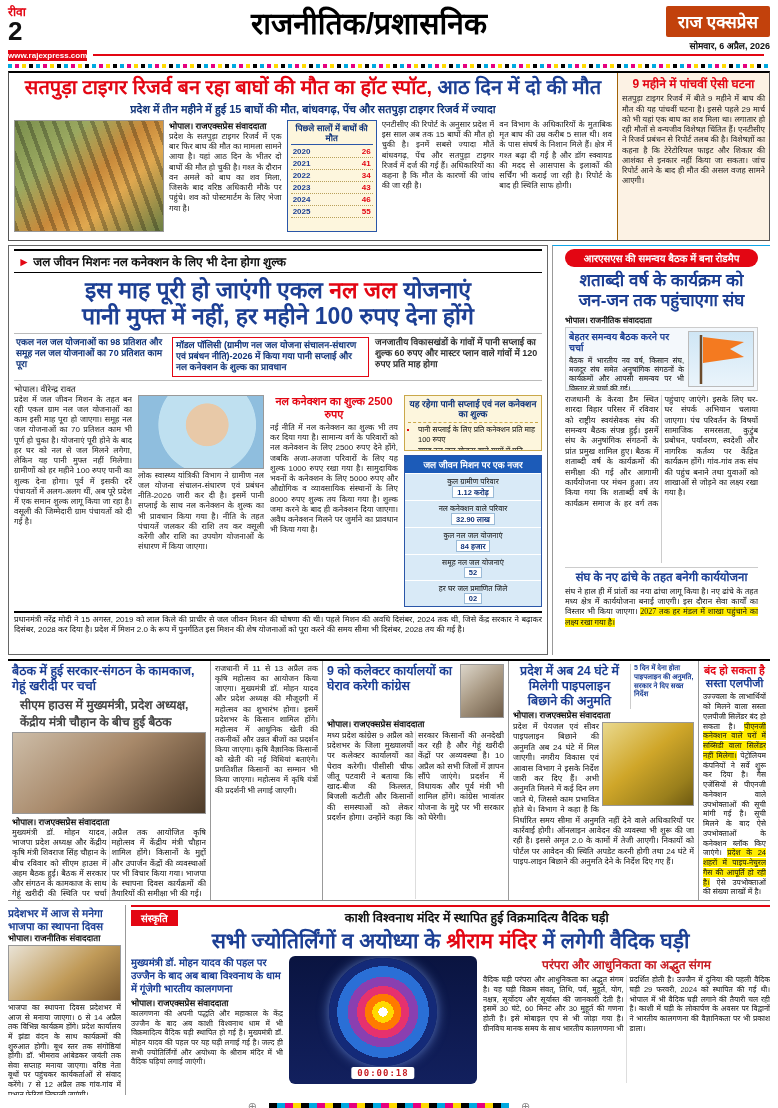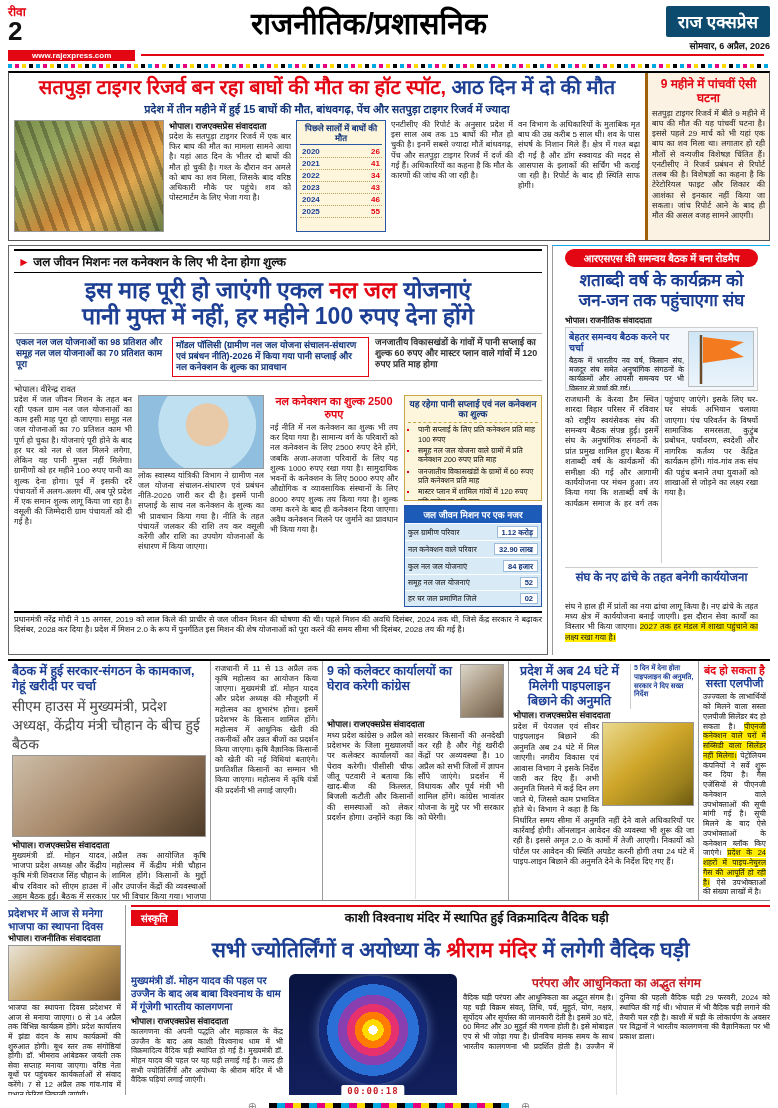--- a/index.html
+++ b/index.html
@@ -7,24 +7,24 @@
   .page { width:778px; height:1108px; background:#fff; margin:0 auto; position:relative;
           font-family:"Liberation Sans","DejaVu Sans",sans-serif; color:#111; overflow:hidden; padding:6px 8px; }
 
   
   .masthead { display:flex; align-items:flex-start; justify-content:space-between; height:42px; }
   .m-left { width:130px; }
   .m-edition { color:#e30613; font-weight:bold; font-size:12px; line-height:1; }
   .m-pageno { font-size:26px; font-weight:bold; line-height:1; }
   .m-center { flex:1; text-align:center; font-size:30px; font-weight:bold; line-height:1.2; color:#000000; }
   .m-right { width:170px; text-align:right; }
-  .m-brand { display:inline-block; background:#0c4a6e; color:#fff; font-weight:bold; font-size:17px; padding:4px 12px; border-radius:2px; }
+  .m-brand { display:inline-block; background:#c2410c; color:#fff; font-weight:bold; font-size:17px; padding:4px 12px; border-radius:2px; }
   .m-date { font-size:9px; font-weight:bold; margin-top:2px; }
   .m-strip { display:flex; align-items:center; height:14px; }
-  .m-site { background:#e30613; color:#fff; font-size:8px; font-weight:bold; padding:1px 24px; }
+  .m-site { background:#e30613; color:#fff; font-size:8px; font-weight:bold; padding:1px 0; }
   .m-rule { flex:1; height:2px; background:#e30613; margin:0 6px; }
   .dotrule { height:4px; margin:2px 0 3px;
     background:repeating-linear-gradient(90deg,#00a9e0 0 4px,#fff 4px 7px,#e6007e 7px 11px,#fff 11px 14px,#ffd900 14px 18px,#fff 18px 21px,#000 21px 25px,#fff 25px 28px); }
 
   
   .sec-tiger { display:flex; border:1px solid #555; border-top:2px solid #000; height:170px; }
   .t-main { flex:1; padding:3px 5px; overflow:hidden; }
   .t-head { text-align:center; font-size:20px; font-weight:bold; line-height:1.15; }
   .hl-red { color:#e30613; } .hl-blue { color:#1c3f94;text-align:right; }
   .t-sub { font-size:11px; font-weight:bold; color:#12357a; text-align:center; margin:2px 0 4px; }
@@ -33,21 +33,21 @@
   .tiger-photo { width:150px; height:100%;
     background:linear-gradient(135deg,#7a8f4d 0%,#9aa860 28%,#c98a3b 52%,#e0a84f 68%,#6b7f45 100%),
                repeating-linear-gradient(70deg,rgba(0,0,0,.25) 0 4px,transparent 4px 12px); background-blend-mode:multiply; }
   .t-col { flex:1; overflow:hidden; }
   .bodytext { font-size:8px; line-height:1.28; text-align:justify; color:#1a1a1a; }
   .byline { font-weight:bold; font-size:8.5px; margin-bottom:1px; }
   .t-table { width:90px; flex:none; background:#fdf6dd; border:1px solid #2a56a8; padding:2px 3px; font-size:8px; }
   .tt-title { color:#12357a; font-weight:bold; font-size:8.5px; text-align:center; border-bottom:1px solid #2a56a8; padding-bottom:1px; margin-bottom:1px; line-height:1.2; }
   .tt-row { display:flex; justify-content:space-between; border-bottom:1px dotted #b9a15a; padding:1px 2px; }
   .tt-y { color:#1c3f94; font-weight:bold; } .tt-v { color:#e30613; font-weight:bold; }
-  .t-side { width:124px; flex:none; border-left:3px solid #a16207; background:#fcf2e4; padding:4px; overflow:hidden; }
+  .t-side { width:152px; flex:none; border-left:1px solid #a16207; background:#fcf2e4; padding:4px; overflow:hidden; }
   .ts-title { color:#e30613; font-weight:bold; font-size:12px; text-align:center; line-height:1.2; margin-bottom:3px; }
 
   
   .mid { display:flex; margin-top:4px; height:410px; }
   .sec-jal { width:540px; flex:none; border:1px solid #666; padding:3px 5px; overflow:hidden; }
   .kicker { border-top:2px solid #000; border-bottom:1px solid #000; font-weight:bold; font-size:12px; padding:2px 4px; }
   .kicker .arrow { color:#e30613; }
   .j-head { text-align:center; font-weight:bold; font-size:23px; color:#1c3f94; line-height:1.15; margin:4px 0 3px; }
   .j-intro { display:flex; gap:6px; border-top:1px solid #bbb; border-bottom:1px solid #bbb; padding:3px 2px; font-size:9px; font-weight:bold; line-height:1.25; }
   .ji1 { width:150px; color:#12357a; }
@@ -62,46 +62,46 @@
   .jb3 { width:128px; flex:none; overflow:hidden; }
   .rtitle { color:#e30613; font-weight:bold; font-size:11px; text-align:center; line-height:1.2; margin-bottom:2px; }
   .jb4 { flex:1; display:flex; flex-direction:column; gap:4px; overflow:hidden; }
   .feebox { background:#fdf6dd; border:1px solid #caa84a; padding:3px 3px 1px; flex:1; overflow:hidden; }
   .fb-title { color:#12357a; font-weight:bold; font-size:9px; text-align:center; border-bottom:1px dashed #caa84a; padding-bottom:2px; margin-bottom:2px; line-height:1.2; }
   .feebox ul { margin-left:10px; }
   .feebox li { font-size:7.5px; line-height:1.25; margin-bottom:2px; list-style:square; }
   .feebox li::marker { color:#e30613; }
   .stats { border:1px solid #2a56a8; flex:none; }
   .st-title { background:#1c5bb8; color:#fff; font-weight:bold; font-size:9px; text-align:center; padding:2px; }
-  .st-row { display:flex; justify-content:space-between; align-items:center; background:#d9eaf7; font-size:7.5px; padding:2px 3px; border-top:1px solid #fff; }
+  .st-row { display:flex; justify-content:space-between; align-items:center; background:#d9eaf7; font-size:7.5px; padding:2px 3px; border-top:1px solid #fff;flex-direction:column; }
   .st-v { background:#fff; border:1px solid #9bbbd8; font-weight:bold; color:#12357a; padding:0 4px; }
   .j-ext { border-top:2px solid #000; margin-top:4px; padding-top:2px; }
   .je-title { text-align:center; font-weight:bold; font-size:12.5px; color:#12357a; margin-bottom:1px; }
   .je-text { font-size:8px; line-height:1.3; text-align:justify; height:30px; overflow:hidden; }
 
   .sec-rss { flex:1; margin-left:4px; border-left:1px solid #999; border-top:1px solid #0ea5e9; padding:3px 12px; overflow:hidden; }
   .r-kicker { background:#e30613; color:#fff; font-weight:bold; font-size:10px; text-align:center; padding:2px; border-radius:9px; }
   .r-head { color:#1c3f94; font-weight:bold; font-size:17px; text-align:center; line-height:1.2; margin:4px 0 2px; }
   .r-byline { font-size:8px; font-weight:bold; margin-bottom:2px; }
   .r-subbox { display:flex; gap:4px; border:1px solid #ccc; background:#f4f8fc; padding:3px; height:64px; overflow:hidden; }
   .rs-text { flex:1; }
   .rs-title { color:#1c3f94; font-weight:bold; font-size:9.5px; line-height:1.2; margin-bottom:2px; }
   .rs-body { font-size:7.5px; line-height:1.25; text-align:justify; }
   .flagbox { width:66px; flex:none; background:linear-gradient(#cfe6f5,#eaf4fb); border:1px solid #bbb; display:flex; align-items:center; justify-content:center; }
   .r-cols { column-count:2; column-gap:6px; column-rule:1px solid #ccc; font-size:8px; line-height:1.3; text-align:justify; height:168px; overflow:hidden; margin-top:4px; }
   .r2-title { color:#1c3f94; font-weight:bold; font-size:11.5px; text-align:center; line-height:1.2; border-top:1px solid #ccc; margin-top:4px; padding-top:3px; }
-  .r2-text { font-size:8px; line-height:1.3; text-align:justify; margin-top:17px; height:70px; overflow:hidden; }
+  .r2-text { font-size:8px; line-height:1.3; text-align:justify; margin-top:2px; height:70px; overflow:hidden;font-family:Liberation Serif, serif; }
   .hl-y { background:#ffec00; }
 
   
   .row3 { display:flex; border-top:2px solid #000; border-bottom:1px solid #888; margin-top:4px; height:242px; }
   .panel { padding:3px 4px; overflow:hidden; }
   .panel + .panel { border-left:1px solid #999; }
   .p-head { color:#1c3f94; font-weight:bold; font-size:12.5px; line-height:1.2; }
-  .p-subhead { font-size:14px; font-weight:normal; color:#444; margin:2px 0; }
+  .p-subhead { font-size:12px; font-weight:bold; color:#444; margin:2px 8px; }
   .p-meeting { width:202px; flex:none; }
   .meeting-photo { width:100%; height:82px; margin:2px 0;
     background:linear-gradient(140deg,#cdbda8 0%,#a8896a 45%,#6e563f 80%,#4e3c2a 100%); }
   .cols2 { column-count:2; column-gap:5px; column-rule:1px solid #ddd; font-size:8px; line-height:1.28; text-align:justify; overflow:hidden; }
   .p-meeting .cols2 { height:108px; }
   .p-krishi { width:112px; flex:none; }
   .k-head { color:#c61d23; font-weight:bold; font-size:10.5px; text-align:center; line-height:1.25; border-bottom:1px solid #ccc; padding-bottom:2px; margin-bottom:2px; }
   .k-text { font-size:7.8px; line-height:1.3; text-align:justify; height:190px; overflow:hidden; }
   .p-congress { width:186px; flex:none; }
   .cong-headrow { display:flex; gap:5px; }
@@ -123,26 +123,26 @@
   
   .row4 { display:flex; margin-top:4px; height:190px; }
   .p-bjp { width:118px; flex:none; padding:2px 4px 2px 0; border-right:1px solid #999; overflow:hidden; }
   .bjp-photo { width:100%; height:56px; margin:2px 0; border:1px solid #999;
     background:linear-gradient(140deg,#e9e3d6 0%,#c09a58 55%,#7d5c31 100%); }
   .bjp-text { font-size:7.5px; line-height:1.28; text-align:justify; height:96px; overflow:hidden; }
   .sec-culture { flex:1; padding-left:5px; overflow:hidden; }
   .c-bar { display:flex; align-items:center; gap:6px; border-top:2px solid #e30613; padding-top:2px; }
   .c-tab { background:#e30613; color:#fff; font-weight:bold; font-size:10px; padding:1px 10px; flex:none; }
   .c-kick { flex:1; text-align:center; font-weight:bold; font-size:12.5px; }
-  .c-head { text-align:center; font-size:21px; font-weight:bold; color:#1c3f94; line-height:1.15; margin:12px 0; }
+  .c-head { text-align:center; font-size:21px; font-weight:bold; color:#1c3f94; line-height:1.15; margin:3px 0; }
   .c-row { display:flex; gap:6px; height:128px; overflow:hidden; }
   .c-left { width:152px; flex:none; overflow:hidden; }
   .c-deck { color:#1c3f94; font-weight:bold; font-size:10px; line-height:1.3; margin-bottom:2px; }
   .c-left .bodytext { font-size:7.5px; }
-  .clock { width:168px; flex:none; background:linear-gradient(#0a1440,#12205e); border-radius:6px; position:relative; }
+  .clock { width:188px; flex:none; background:linear-gradient(#0a1440,#12205e); border-radius:6px; position:relative; }
   .dial { position:absolute; left:50%; top:44%; transform:translate(-50%,-50%); width:108px; height:108px; border-radius:50%;
     background:radial-gradient(circle,#ffffff 0 6%,#ffd900 6% 14%,#ff7a00 14% 24%,#e6316e 24% 34%,#8a3fb0 34% 46%,#2a6fd6 46% 60%,#142a78 60% 74%,#0a1440 74% 100%);
     box-shadow:0 0 12px rgba(130,170,255,.65); }
   .clock-chip { position:absolute; left:50%; bottom:5px; transform:translateX(-50%); background:#fff; color:#c61d23;
     font-family:"DejaVu Sans Mono",monospace; font-weight:bold; font-size:9px; padding:1px 6px; border-radius:2px; letter-spacing:1px; }
   .c-right { flex:1; overflow:hidden; }
   .cr-title { color:#c61d23; font-weight:bold; font-size:12px; text-align:center; margin-bottom:2px; }
   .cr-text { column-count:2; column-gap:6px; column-rule:1px solid #ddd; font-size:7.5px; line-height:1.3; text-align:justify; height:108px; overflow:hidden; }
 
   

